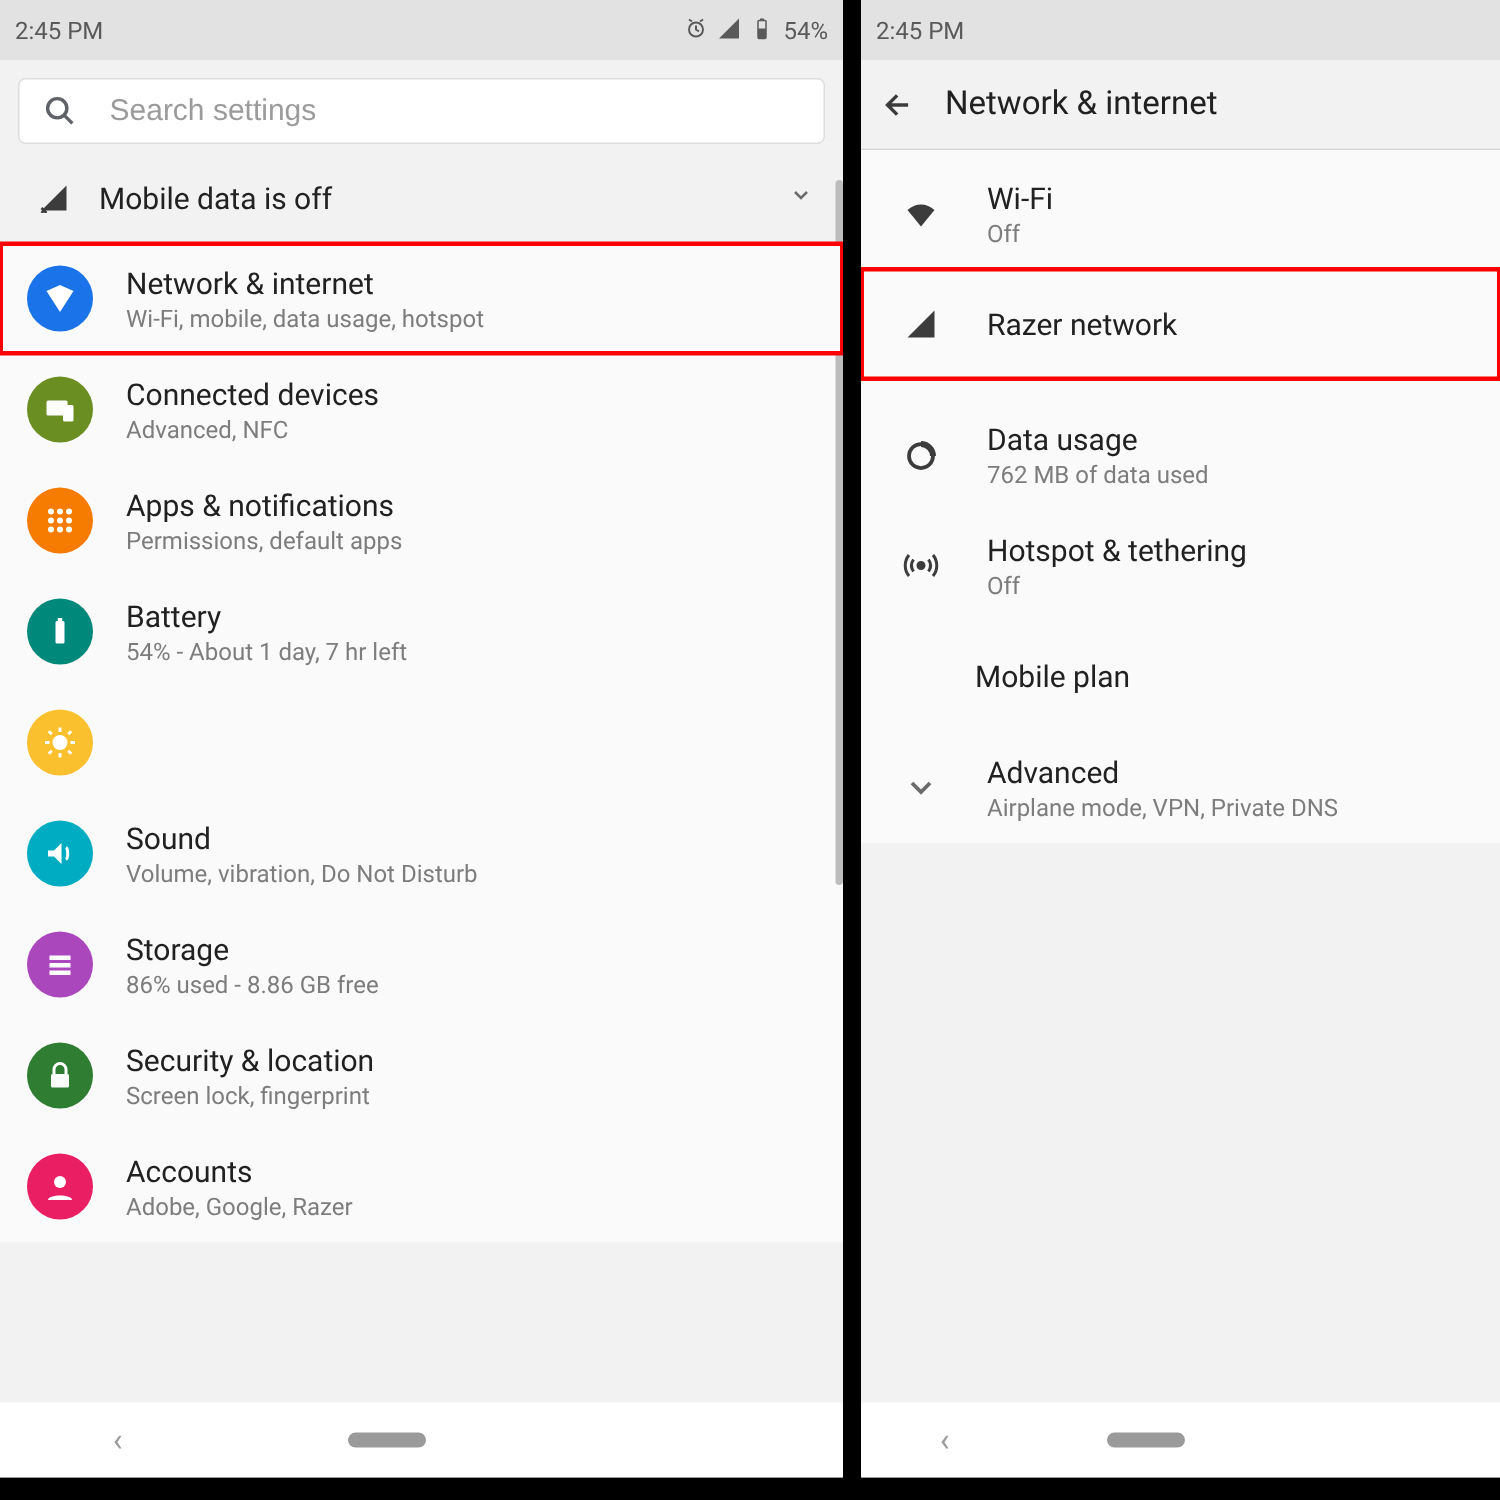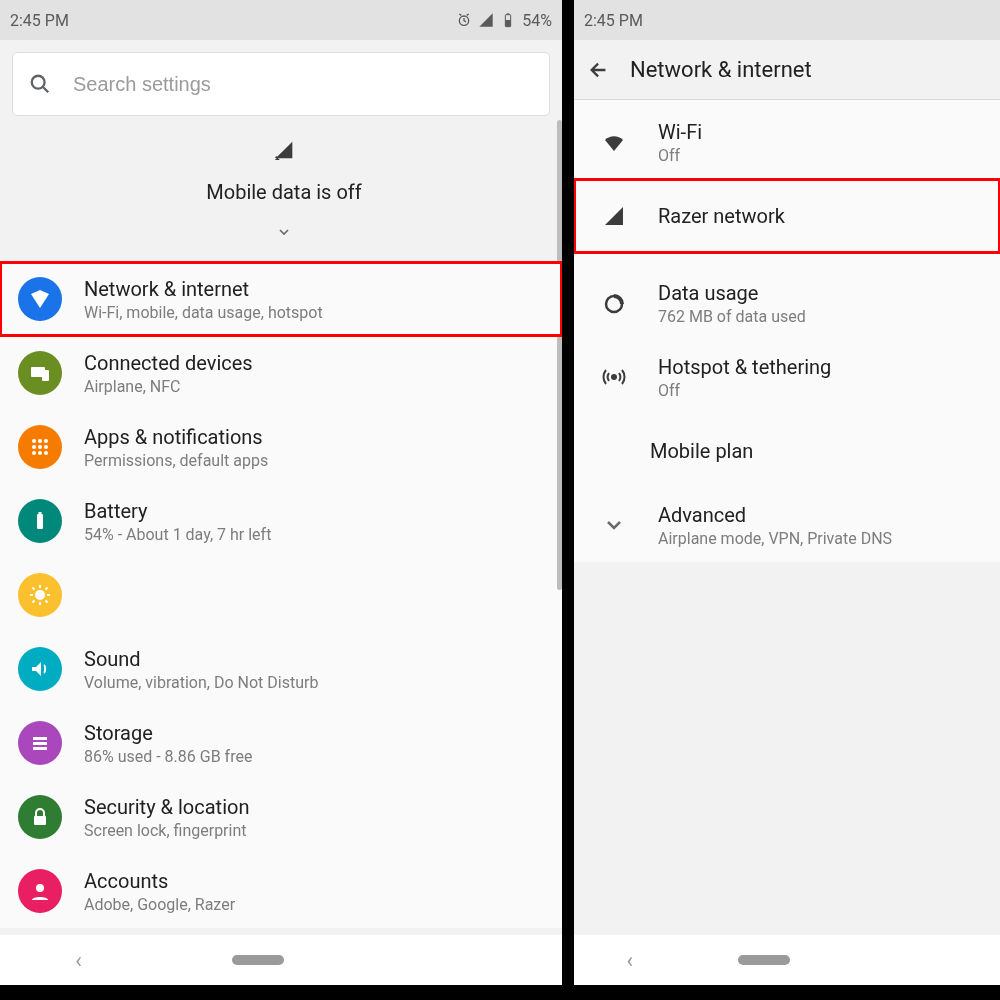--- a/index.html
+++ b/index.html
@@ -5,31 +5,31 @@
   * { box-sizing: border-box; margin: 0; padding: 0; }
   html, body { width: 1000px; height: 1000px; font-family: Roboto, "Helvetica Neue", Arial, sans-serif; background:#000; }
   .stage { width:1000px; height:1000px; position:relative; background:#000; }
   .phone { position:absolute; top:0; height:985px; background:#f2f2f2; overflow:hidden; }
   .phone.left  { left:0;   width:562px; }
   .phone.right { left:574px; width:426px; }
   .divider { position:absolute; left:562px; top:0; width:12px; height:985px; background:#000; }
 
   
   .statusbar { height:40px; background:#e2e2e2; display:flex; align-items:center; padding:0 10px; color:#5a5a5a; font-size:16px; }
-  .statusbar .sb-right { margin-left:auto; display:flex; align-items:center; gap:6px; }
+  .statusbar .sb-right { margin-left:auto; display:flex; align-items:flex-start; gap:6px; }
   .sb-icon { width:16px; height:16px; display:inline-block; }
 
   
   .search-wrap { padding:12px; background:#f2f2f2; }
-  .search-box { background:#fff; border:1px solid #ddd; border-radius:5px; height:64px; display:flex; align-items:center; padding:0 16px; gap:22px; }
+  .search-box { background:#fff; border:1px solid #ddd; border-radius:5px; height:44px; display:flex; align-items:center; padding:0 16px; gap:22px; }
   .search-box input { border:none; outline:none; flex:1; font-size:20px; color:#333; background:transparent; }
   .search-box input::placeholder { color:#9b9b9b; }
 
   
-  .chip-row { display:flex; align-items:center; padding:12px 20px 18px 26px; gap:20px;flex-direction:column; }
+  .chip-row { display:flex; align-items:center; padding:12px 20px 18px 26px; gap:20px; }
   .chip-label { font-size:20px; color:#222; flex:1; }
   .chip-caret { color:#6b6b6b; }
 
   
   .list { background:#c4b5fd; }
   .row { display:flex; align-items:center; padding:14px 18px; gap:22px; min-height:74px; background:#fafafa; }
   .row .icon { width:44px; height:44px; border-radius:50%; display:flex; align-items:center; justify-content:center; flex-shrink:0; }
   .row .texts { display:flex; flex-direction:column; gap:2px; }
   .row .title { font-size:20px; color:#212121; }
   .row .sub   { font-size:16px; color:#7d7d7d; }
@@ -118,21 +118,21 @@
 
       <div class="row">
         <div class="icon" style="background:#6b8e23">
             <svg viewBox="0 0 24 24" fill="#fff">
               <rect x="3" y="6" width="14" height="10" rx="1"></rect>
               <rect x="14" y="9" width="7" height="11" rx="1"></rect>
             </svg>
           </div>
         <div class="texts">
           <span class="title">Connected devices</span>
-          <span class="sub">Airplane, NFC</span>
+          <span class="sub">Advanced, NFC</span>
         </div>
       </div>
 
       <div class="row">
         <div class="icon" style="background:#f57c00">
             <svg viewBox="0 0 24 24" fill="#fff">
               <circle cx="6" cy="6" r="2"></circle>
               <circle cx="12" cy="6" r="2"></circle>
               <circle cx="18" cy="6" r="2"></circle>
               <circle cx="6" cy="12" r="2"></circle>

